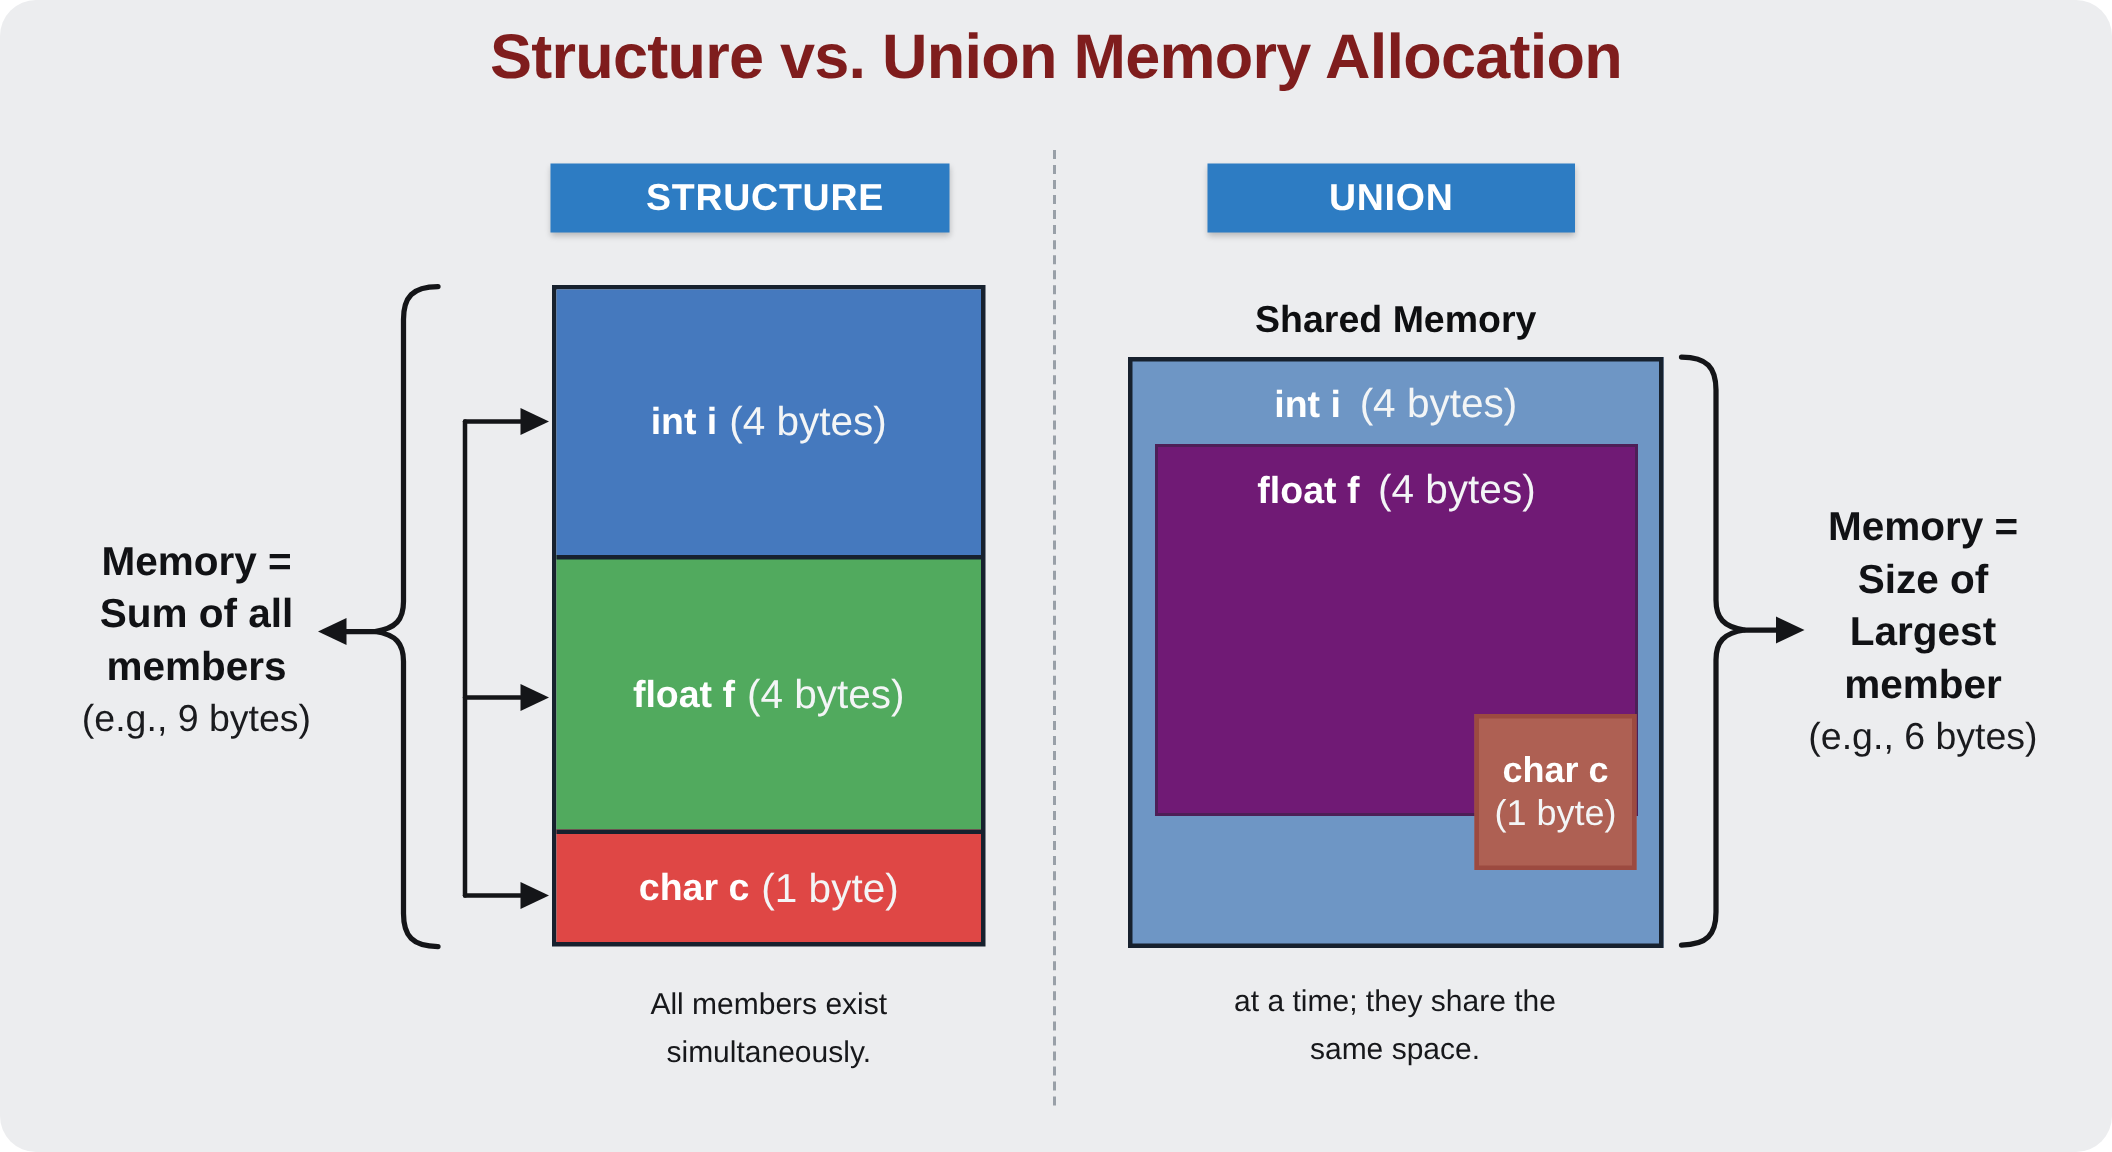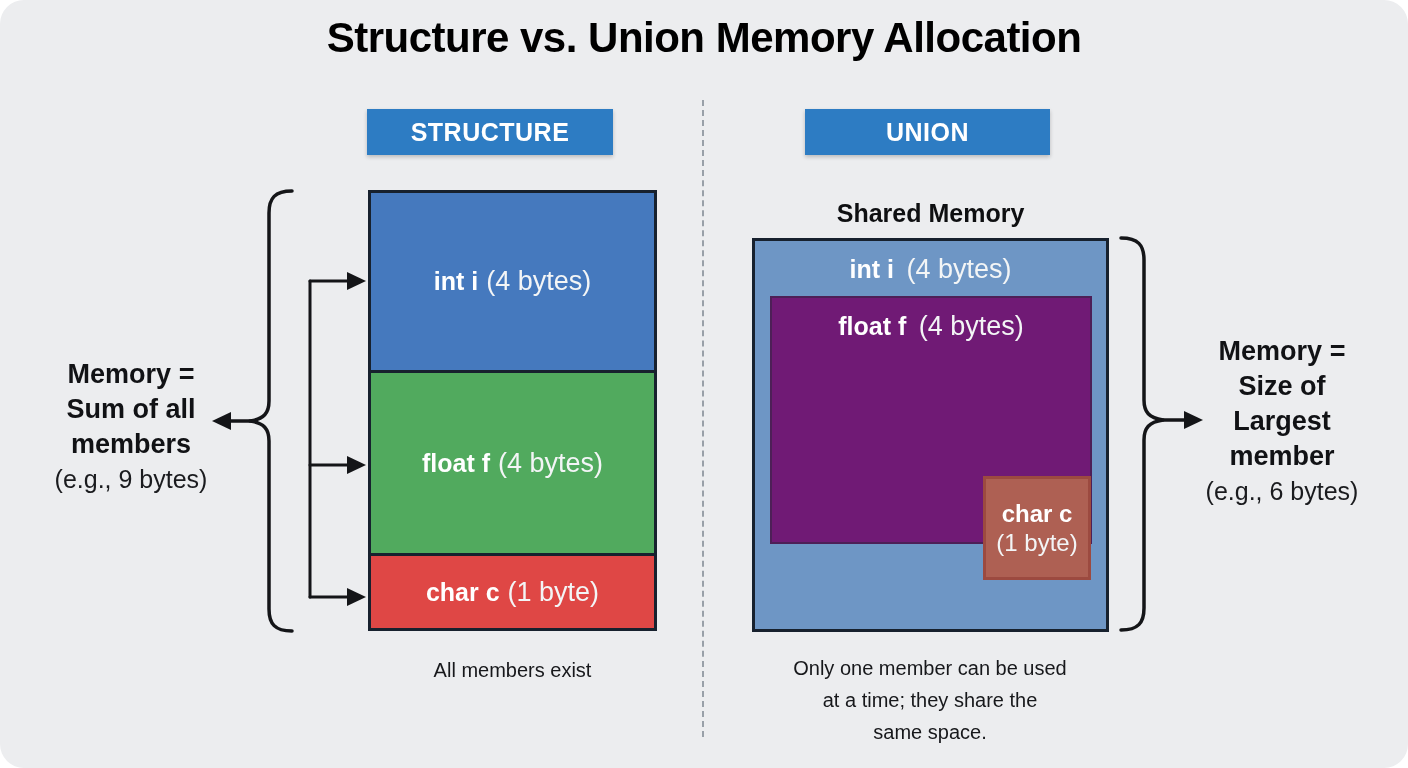--- a/index.html
+++ b/index.html
@@ -3,29 +3,29 @@
 <meta charset="utf-8">
 <style>
   html,body{margin:0;padding:0;background:#ffffff;}
   .card{
     position:relative;width:1408px;height:768px;background:#ecedef;
     border-radius:24px;overflow:hidden;
     font-family:"Liberation Sans","DejaVu Sans",sans-serif;color:#121316;
   }
   .title{
     position:absolute;top:14px;left:0;width:100%;text-align:center;
-    font-size:42px;font-weight:800;letter-spacing:-0.5px;color:#000000;
+    font-size:42px;font-weight:800;letter-spacing:-0.5px;color:#7f1d1d;
   }
   .col-header{
     position:absolute;top:109px;height:46px;background:#2d7cc3;color:#fff;
     display:flex;align-items:center;justify-content:center;
     font-size:25px;font-weight:700;letter-spacing:0.5px;
     box-shadow:0 2px 4px rgba(0,0,0,0.22);
   }
-  #struct-header{left:367px;width:246px;}
+  #struct-header{left:367px;width:246px;padding-left:20px;}
   #union-header{left:805px;width:245px;}
   .divider{
     position:absolute;left:702px;top:100px;height:637px;width:0;
     border-left:2px dashed #99a0a8;
   }
   
   .s-stack{
     position:absolute;left:368px;top:190px;width:289px;height:441px;
     box-sizing:border-box;border:3px solid #17212e;display:flex;flex-direction:column;
   }
@@ -124,23 +124,23 @@
   <div class="note" id="note-right">
     <div class="note-line">Memory =</div>
     <div class="note-line">Size of</div>
     <div class="note-line">Largest</div>
     <div class="note-line">member</div>
     <div class="note-detail">(e.g., 6 bytes)</div>
   </div>
 
   <div class="caption" id="caption-left">
     <div>All members exist</div>
+    <div>simultaneously.</div>
   </div>
   <div class="caption" id="caption-right">
-    <div>Only one member can be used</div>
     <div>at a time; they share the</div>
     <div>same space.</div>
   </div>
 
   <svg class="overlay" viewBox="0 0 1408 768">
     <g stroke="#141518" stroke-width="3.5" fill="none" stroke-linecap="round" stroke-linejoin="round">
 
       <path d="M 292 191 C 275 191 269 198 269 213 L 269 401 C 269 413 264 419 250 421
                C 264 423 269 429 269 441 L 269 609 C 269 624 275 631 292 631"></path>
 

